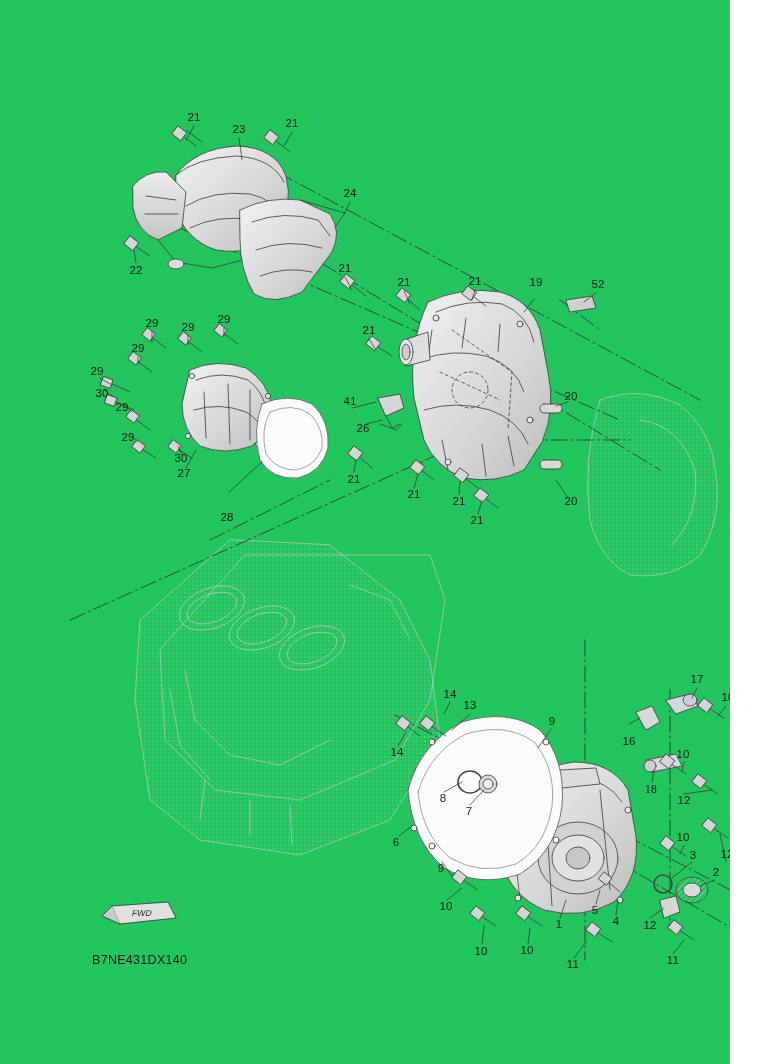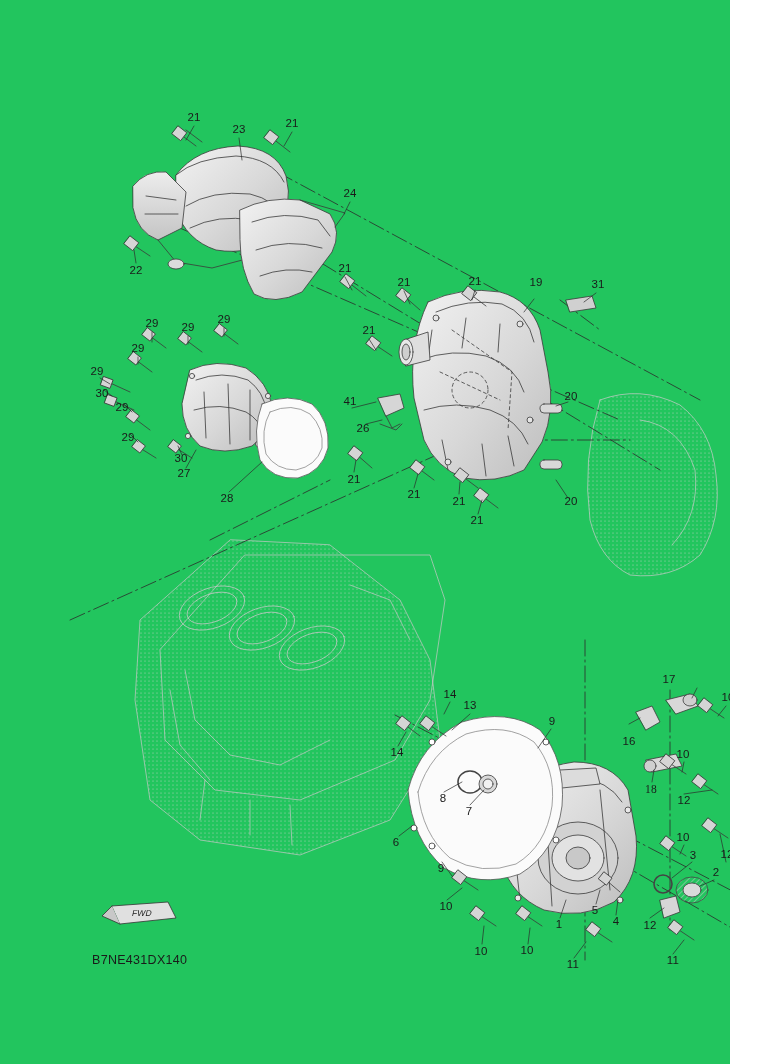--- a/index.html
+++ b/index.html
@@ -366,42 +366,42 @@
 
   <div class="callout" style="left:194px; top:118px;">21</div>
   <div class="callout" style="left:239px; top:130px;">23</div>
   <div class="callout" style="left:292px; top:124px;">21</div>
   <div class="callout" style="left:350px; top:194px;">24</div>
   <div class="callout" style="left:136px; top:271px;">22</div>
   <div class="callout" style="left:345px; top:269px;">21</div>
   <div class="callout" style="left:404px; top:283px;">21</div>
   <div class="callout" style="left:475px; top:282px;">21</div>
   <div class="callout" style="left:536px; top:283px;">19</div>
-  <div class="callout" style="left:598px; top:285px;">31</div>
+  <div class="callout" style="left:598px; top:285px;">52</div>
   <div class="callout" style="left:369px; top:331px;">21</div>
   <div class="callout" style="left:152px; top:324px;">29</div>
   <div class="callout" style="left:188px; top:328px;">29</div>
   <div class="callout" style="left:224px; top:320px;">29</div>
   <div class="callout" style="left:138px; top:349px;">29</div>
   <div class="callout" style="left:97px; top:372px;">29</div>
   <div class="callout" style="left:102px; top:394px;">30</div>
   <div class="callout" style="left:122px; top:408px;">29</div>
   <div class="callout" style="left:128px; top:438px;">29</div>
   <div class="callout" style="left:181px; top:459px;">30</div>
   <div class="callout" style="left:184px; top:474px;">27</div>
-  <div class="callout" style="left:227px; top:499px;">28</div>
+  <div class="callout" style="left:227px; top:518px;">28</div>
   <div class="callout" style="left:350px; top:402px;">41</div>
   <div class="callout" style="left:363px; top:429px;">26</div>
   <div class="callout" style="left:571px; top:397px;">20</div>
   <div class="callout" style="left:354px; top:480px;">21</div>
   <div class="callout" style="left:414px; top:495px;">21</div>
   <div class="callout" style="left:459px; top:502px;">21</div>
   <div class="callout" style="left:477px; top:521px;">21</div>
   <div class="callout" style="left:571px; top:502px;">20</div>
-  <div class="callout" style="left:669px; top:680px;">17</div>
+  <div class="callout" style="left:697px; top:680px;">17</div>
   <div class="callout" style="left:728px; top:698px;">10</div>
   <div class="callout" style="left:450px; top:695px;">14</div>
   <div class="callout" style="left:470px; top:706px;">13</div>
   <div class="callout" style="left:629px; top:742px;">16</div>
   <div class="callout" style="left:552px; top:722px;">9</div>
   <div class="callout" style="left:683px; top:755px;">10</div>
   <div class="callout" style="left:397px; top:753px;">14</div>
   <div class="callout" style="left:651px; top:790px;font-family:Liberation Serif, serif;">18</div>
   <div class="callout" style="left:684px; top:801px;">12</div>
   <div class="callout" style="left:443px; top:799px;">8</div>

